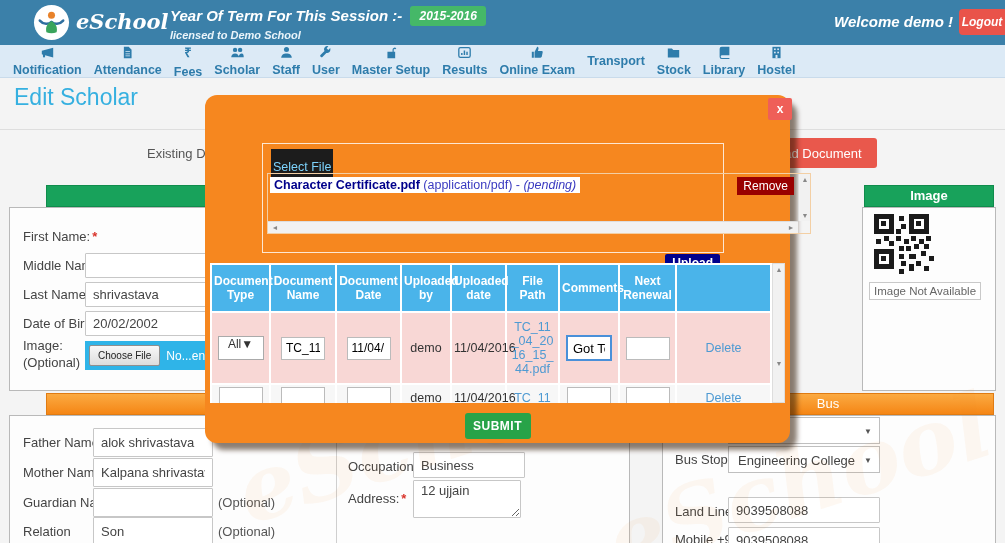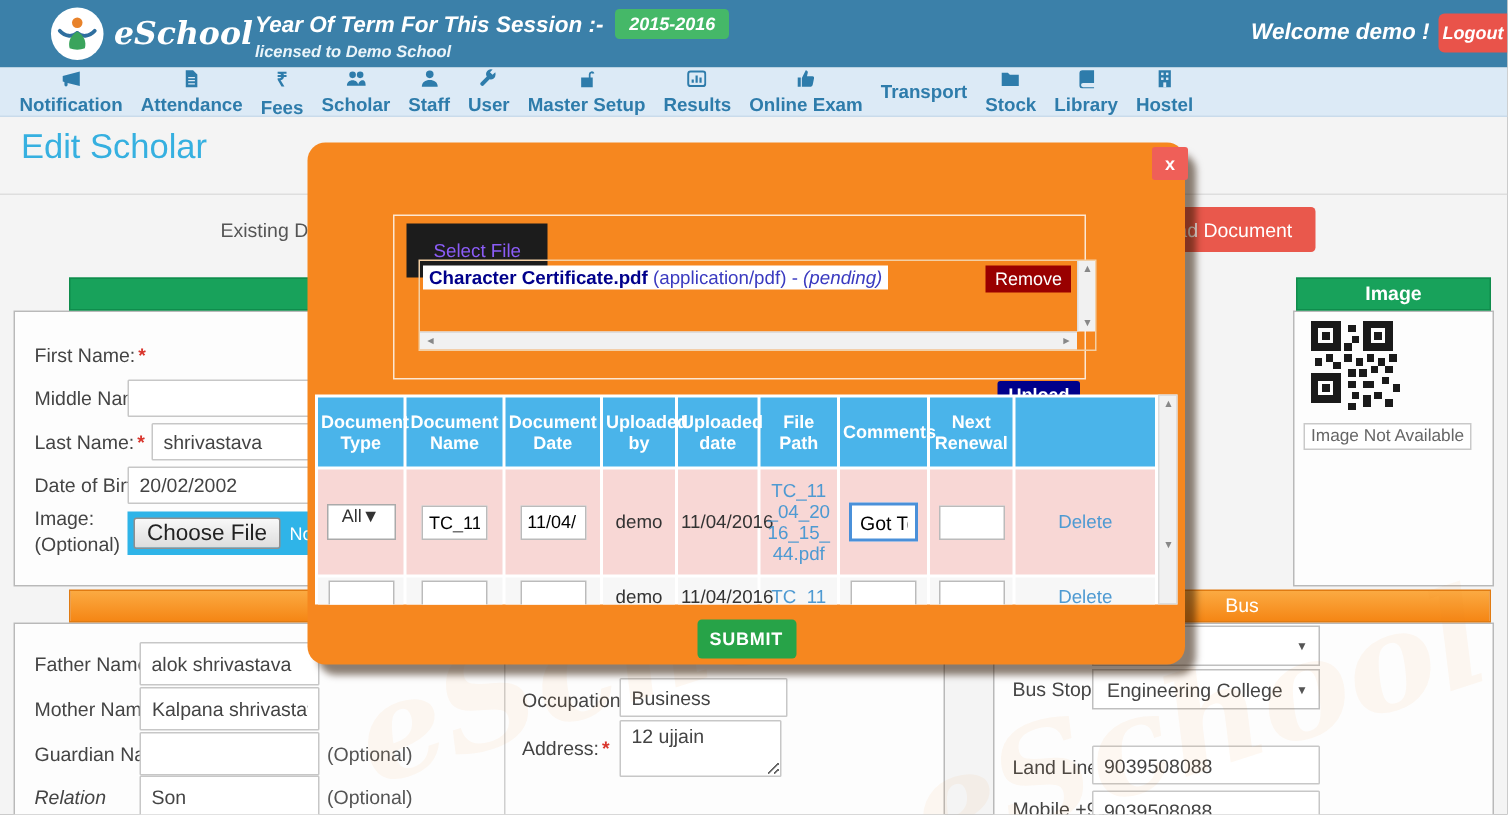--- a/index.html
+++ b/index.html
@@ -37,40 +37,40 @@
   .flabel { position:absolute; font-size:13px; color:#444; white-space:nowrap; }
   .req { color:#d9342b; font-weight:bold; margin-left:2px; }
   .tin { position:absolute; border:1px solid #c7c7c7; background:#fff; font-size:13px; color:#444; padding:2px 7px; border-radius:1px; font-family:"Liberation Sans",sans-serif; }
   .optional { position:absolute; font-size:13px; color:#555; }
   .fselect { position:absolute; background:#fff; border:1px solid #bfbfbf; font-size:13px; color:#444; cursor:pointer; }
   .fselect .val { position:absolute; left:9px; top:50%; transform:translateY(-50%); white-space:nowrap; }
   .fselect .car { position:absolute; right:7px; top:50%; transform:translateY(-50%); font-size:8px; color:#555; }
 
   
   #filewrap { position:absolute; left:85px; top:341px; width:150px; height:29px; background:#2fb4e8; display:flex; align-items:center; padding-left:4px; gap:6px; overflow:hidden; }
-  #choosefile { height:21px; padding:0 8px; background:linear-gradient(#f8f8f8,#dddddd); border:1px solid #8f8f8f; border-radius:2px; font-size:15px; color:#222; cursor:pointer; }
+  #choosefile { height:21px; padding:0 8px; background:linear-gradient(#f8f8f8,#dddddd); border:1px solid #8f8f8f; border-radius:2px; font-size:10px; color:#222; cursor:pointer; }
   #filestatus { color:#fff; font-size:12px; white-space:nowrap; }
 
   
   #qr { position:absolute; left:874px; top:212px; width:62px; height:66px; }
   #img-na { position:absolute; left:869px; top:282px; padding:2px 4px; border:1px solid #c9c9c9; background:#fff; font-size:11.5px; color:#666; }
 
   
   #contact-strip { position:absolute; left:670px; top:474px; width:214px; height:20px; background:#e9e9e9; font-size:13px; color:#444; line-height:20px; padding-left:6px; }
 
   
   .wm { position:absolute; font:italic 700 90px "DejaVu Serif",serif; color:rgba(246,135,31,0.06); pointer-events:none; }
 
   
   #modal { position:absolute; left:205px; top:95px; width:585px; height:348px; background:#f6871f; border-radius:12px; box-shadow:7px 7px 5px rgba(45,22,0,.55); }
   #modal-close { position:absolute; right:-2px; top:3px; width:24px; height:22px; background:#ef5f58; border:none; border-radius:2px; color:#fff; font-weight:bold; font-size:12px; cursor:pointer; }
   #modal-title { position:absolute; left:6px; top:29px; width:573px; height:19px; border:1px solid rgba(255,255,255,.75); color:#fff; font-weight:bold; font-size:13px; text-align:center; line-height:17px; }
   #upl-box { position:absolute; left:57px; top:48px; width:462px; height:110px; border:1px solid rgba(255,255,255,.8); }
-  #selectfile { position:absolute; left:8px; top:5px; height:36px; padding:0 18px; background:#1c1c1c; border:none; color:#8b5cf6; font-size:12.5px; cursor:pointer; }
-  #filelist { position:absolute; left:16px; top:29px; width:452px; height:61px; border:1px solid #f3cfa4; }
+  #selectfile { position:absolute; left:8px; top:5px; height:36px; padding:0 2px; background:#1c1c1c; border:none; color:#7dd3fc; font-size:12.5px; cursor:pointer; }
+  #filelist { position:absolute; left:4px; top:29px; width:544px; height:61px; border:1px solid #f3cfa4; }
   #fileentry { position:absolute; left:2px; top:3px; background:#fff; padding:1px 4px; font-size:12.5px; white-space:nowrap; }
   #fileentry .fname { color:#00008b; font-weight:bold; }
   #fileentry .fmeta { color:#3a3ac0; }
   #fileentry .fpend { color:#3a3ac0; font-style:italic; }
   #removebtn { position:absolute; right:16px; top:3px; height:18px; padding:0 6px; background:#990000; border:none; color:#fff; font-size:12px; cursor:pointer; }
   .vscroll { position:absolute; right:0; top:0; bottom:12px; width:12px; background:#f1f1f1; border-left:1px solid #ddd; }
   .hscroll { position:absolute; left:0; right:12px; bottom:0; height:12px; background:#f1f1f1; border-top:1px solid #ddd; }
   .sarr { position:absolute; font-size:7px; color:#888; width:12px; text-align:center; }
   #uploadbtn { position:absolute; right:3px; bottom:-20px; height:18px; padding:0 7px; background:#00008b; border:none; color:#fff; font-weight:bold; font-size:12px; cursor:pointer; border-radius:2px; }
 
@@ -226,21 +226,21 @@
   <hr id="rule">
   <span id="existing-label">Existing Documents</span>
   <button id="upload-doc-btn">Upload Document</button>
 
   <div class="panel" style="left:9px;top:207px;width:621px;height:184px;"></div>
   <div class="bar-green" style="left:46px;top:185px;width:584px;">Name of Student</div>
   <span class="flabel" style="left:23px;top:229px;"><span>First Name:</span><span class="req">*</span></span>
   <span class="flabel" style="left:23px;top:258px;">Middle Name:</span>
   <input class="tin" style="left: 85px; top: 253px; width: 150px; height: 25px;" value="">
   <span class="flabel" style="left:23px;top:287px;"><span>Last Name:</span><span class="req">*</span></span>
-  <input class="tin" style="left: 85px; top: 282px; width: 146px; height: 25px; margin-left: 16px;" value="shrivastava">
+  <input class="tin" style="left: 85px; top: 282px; width: 146px; height: 25px;" value="shrivastava">
   <span class="flabel" style="left:23px;top:316px;"><span>Date of Birth</span><span class="req">*</span></span>
   <input class="tin" style="left: 85px; top: 311px; width: 150px; height: 25px;" value="20/02/2002">
   <span class="flabel" style="left:23px;top:338px;">Image:</span>
   <span class="flabel" style="left:23px;top:355px;">(Optional)</span>
   <div id="filewrap">
     <button id="choosefile">Choose File</button>
     <span id="filestatus">No...en</span>
   </div>
 
   <div class="panel" style="left:862px;top:207px;width:134px;height:184px;"></div>
@@ -283,21 +283,21 @@
     <div style="position:absolute;left:326px;top:0;bottom:0;width:1px;background:#cfcfcf;"></div>
   </div>
   <div class="bar-orange" style="left:46px;top:393px;width:584px;">Guardian</div>
   <span class="flabel" style="left:23px;top:435px;"><span>Father Name:</span><span class="req">*</span></span>
   <input class="tin" style="left: 93px; top: 428px; width: 120px; height: 29px;" value="alok shrivastava">
   <span class="flabel" style="left:23px;top:465px;">Mother Name:</span>
   <input class="tin" style="left: 93px; top: 458px; width: 120px; height: 29px;" value="Kalpana shrivastava">
   <span class="flabel" style="left:23px;top:495px;">Guardian Name</span>
   <input class="tin" style="left: 93px; top: 488px; width: 120px; height: 29px;" value="">
   <span class="optional" style="left:218px;top:495px;">(Optional)</span>
-  <span class="flabel" style="left:23px;top:524px;font-style:italic;">Relation</span>
+  <span class="flabel" style="left:23px;top:524px;">Relation</span>
   <input class="tin" style="left: 93px; top: 517px; width: 120px; height: 29px;" value="Son">
   <span class="optional" style="left:218px;top:524px;">(Optional)</span>
   <span class="flabel" style="left:348px;top:459px;">Occupation:</span>
   <input class="tin" style="left: 413px; top: 452px; width: 112px; height: 26px;" value="Business">
   <span class="flabel" style="left:348px;top:491px;"><span>Address:</span><span class="req">*</span></span>
   <textarea class="tin" style="left: 413px; top: 480px; width: 108px; height: 38px; resize: both;">12 ujjain</textarea>
 
   <div class="panel" style="left:662px;top:415px;width:334px;height:130px;"></div>
   <div class="bar-orange" style="left:662px;top:393px;width:332px;">Bus</div>
   <div class="fselect" style="left:728px;top:417px;width:152px;height:27px;">

